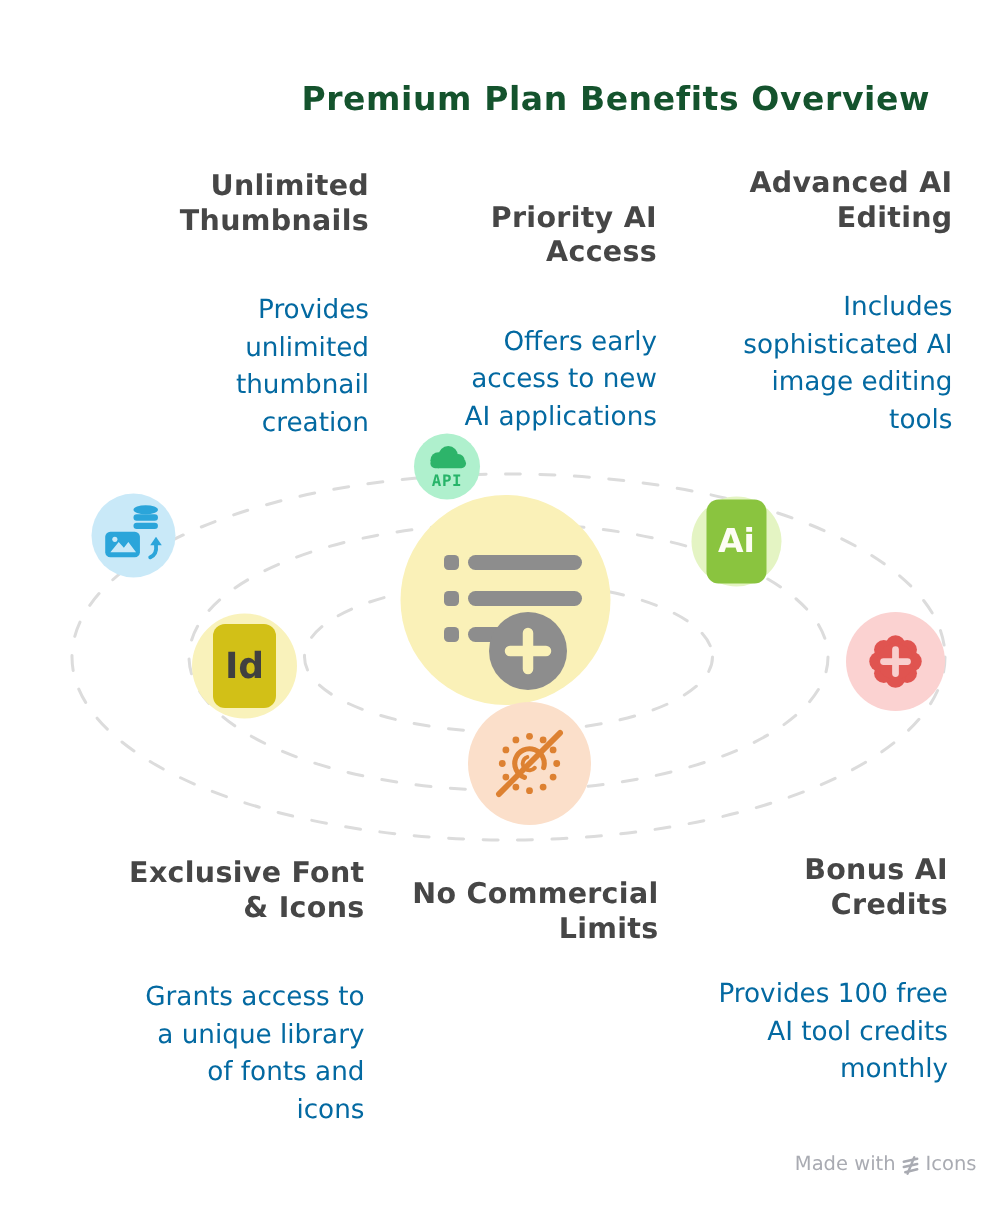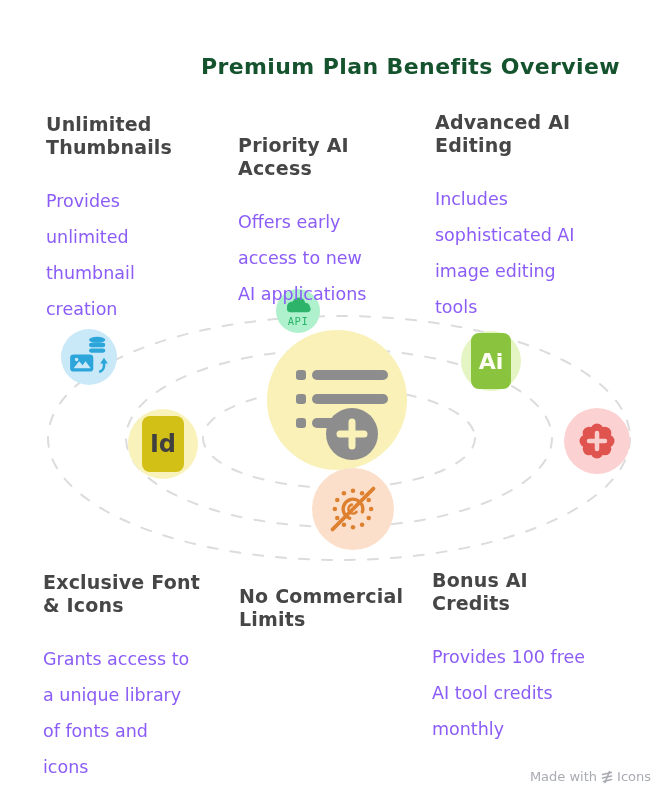--- a/index.html
+++ b/index.html
@@ -4,27 +4,27 @@
 <style>
   html,body { margin:0; padding:0; background:#ffffff; }
   .canvas {
     position:relative; width:672px; height:804px; background:#ffffff;
     font-family:"DejaVu Sans", sans-serif; overflow:hidden;
   }
   .title {
     position:absolute; top:54px; left:0; width:620px; text-align:right;
     font-size:22px; font-weight:bold; color:#14532d; letter-spacing:.4px;
   }
-  .benefit { position:absolute; width:200px; text-align:left; }
+  .benefit { position:absolute; width:200px; text-align:right; }
   .benefit .heading {
     font-size:19px; font-weight:bold; color:#464646; line-height:23px;
     white-space:pre-line; letter-spacing:.2px;
   }
   .benefit .desc {
-    margin-top:24px; font-size:17.5px; color:#8b5cf6; line-height:36px;
+    margin-top:36px; font-size:17.5px; color:#0369a1; line-height:25px;
     white-space:pre-line;
   }
   #b0 { left:46px;  top:113px; }
   #b1 { left:238px; top:134px; }
   #b2 { left:435px; top:111px; }
   #b3 { left:43px;  top:571px; }
   #b4 { left:239px; top:585px; }
   #b5 { left:432px; top:569px; }
 
   .orbits { position:absolute; left:0; top:0; pointer-events:none; }
@@ -35,21 +35,21 @@
   .orb-api    { left:276px; top:289px; width:44px;  height:44px;  background:#aff0cd; }
   .orb-media  { left:61px;  top:329px; width:56px;  height:56px;  background:#c9e9f8; }
   .orb-id     { left:128px; top:409px; width:70px;  height:70px;  background:#f9f2bb; }
   .orb-ai     { left:461px; top:331px; width:60px;  height:60px;  background:#e4f4c3; }
   .orb-badge  { left:564px; top:408px; width:66px;  height:66px;  background:#fbd2d1; }
   .orb-hidden { left:312px; top:468px; width:82px;  height:82px;  background:#fbdfca; }
 
   .center-glyph { position:absolute; left:288px; top:360px; }
 
   .api-label {
-    font-family:"DejaVu Sans Mono", monospace; font-weight:normal;
+    font-family:"DejaVu Sans Mono", monospace; font-weight:bold;
     font-size:10.5px; color:#27b469; letter-spacing:.5px; margin-top:-2px;
   }
   .app-badge {
     width:42px; height:56px; border-radius:8px; display:flex;
     align-items:center; justify-content:center; font-weight:bold;
   }
   .badge-id { background:#d2c017; color:#404040; font-size:24px; }
   .badge-ai { background:#8ac43f; color:#fdfdf4; font-size:22px; width:40px; }
 
   .watermark {

